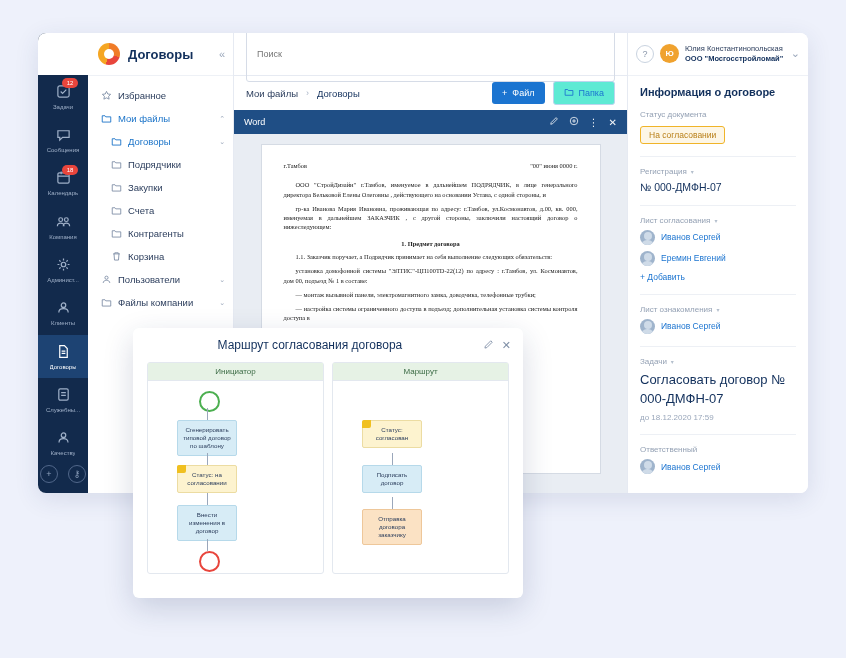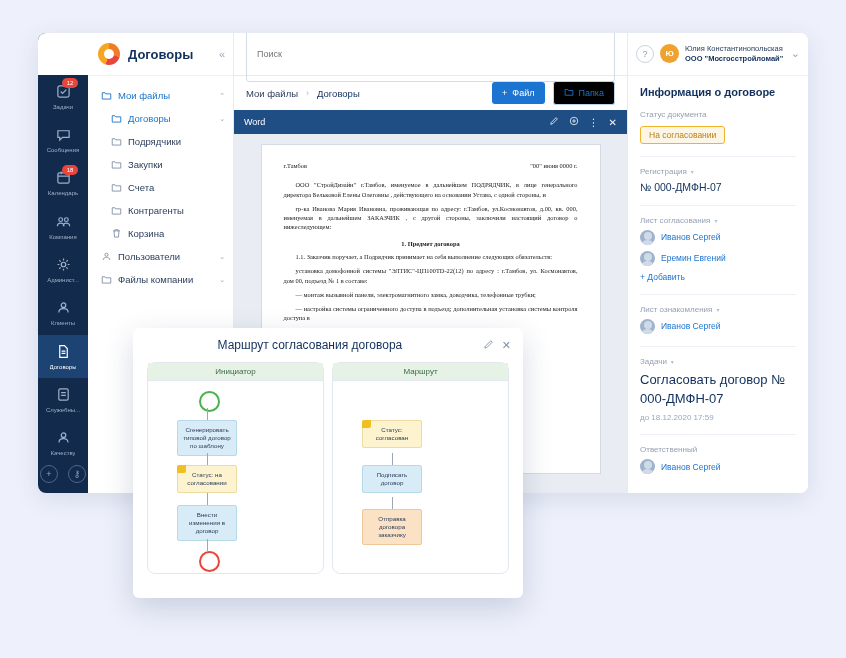--- a/index.html
+++ b/index.html
@@ -238,21 +238,21 @@
     border-radius: 3px;
     font-size: 9px;
     display: inline-flex;
     align-items: center;
     gap: 5px;
     padding: 0 10px;
     cursor: pointer;
     white-space: nowrap;
   }
   .btn-primary { background: #1b74d0; color: #fff; }
-  .btn-ghost { background: #000000; color: #1b74d0; border: 1px solid #bcd5ee; }
+  .btn-ghost { background: #5eead4; color: #1b74d0; border: 1px solid #bcd5ee; }
 
   .doc-area {
     flex: 1;
     background: #e9edf3;
     position: relative;
     overflow: hidden;
   }
   .doc-toolbar {
     height: 24px;
     background: #1f4e85;
@@ -379,21 +379,21 @@
   .flow {
     display: flex;
     gap: 8px;
     padding: 0 14px 12px;
     height: 224px;
     box-sizing: border-box;
   }
   .lane {
     flex: 1;
     border: 1px solid #e3e8ef;
-    border-radius: 8px;
+    border-radius: 3px;
     position: relative;
     background: #fff;
   }
   .lane-head {
     height: 17px;
     background: #e6f2e5;
     color: #3b6b45;
     font-size: 8px;
     display: flex;
     align-items: center;
@@ -544,20 +544,28 @@
   </div>
 
   <div class="tree">
     <div class="tree-head">
       <div class="logo-mark"></div>
       <div class="tree-title">Договоры</div>
       <div class="collapse-icon">«</div>
     </div>
     <div class="tree-list">
 
+      <div class="tree-item">
+        <span class="ti-icon">
+          <svg viewBox="0 0 16 16" width="11" height="11" fill="none" stroke="currentColor" stroke-width="1.3">
+              <path d="M8 2l1.8 3.8 4.2.5-3 2.9.8 4.1L8 11.4 4.2 13.3l.8-4.1-3-2.9 4.2-.5z"></path>
+            </svg>
+        </span>
+        <span class="ti-label">Избранное</span>
+      </div>
 
       <div class="tree-item active">
         <span class="ti-icon">
           <svg viewBox="0 0 16 16" width="11" height="11" fill="none" stroke="currentColor" stroke-width="1.3">
               <path d="M1.8 4h4l1.2 1.6h7.2v7.6H1.8z"></path>
             </svg>
         </span>
         <span class="ti-label">Мои файлы</span>
         <span class="chev">⌃</span>
       </div>

